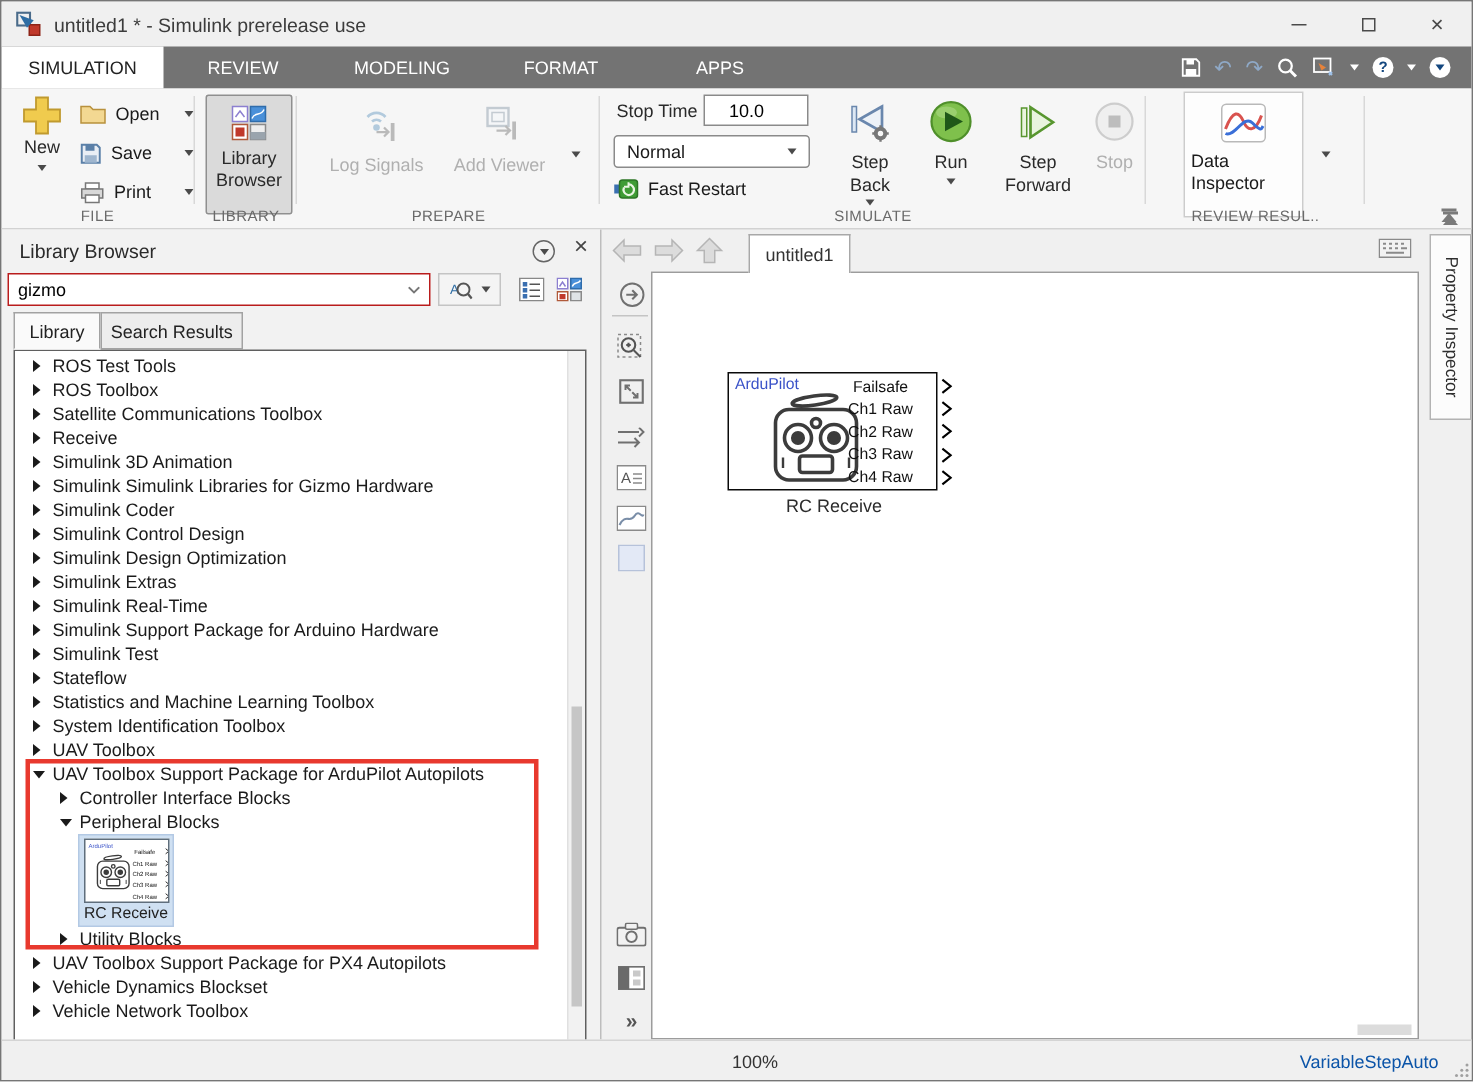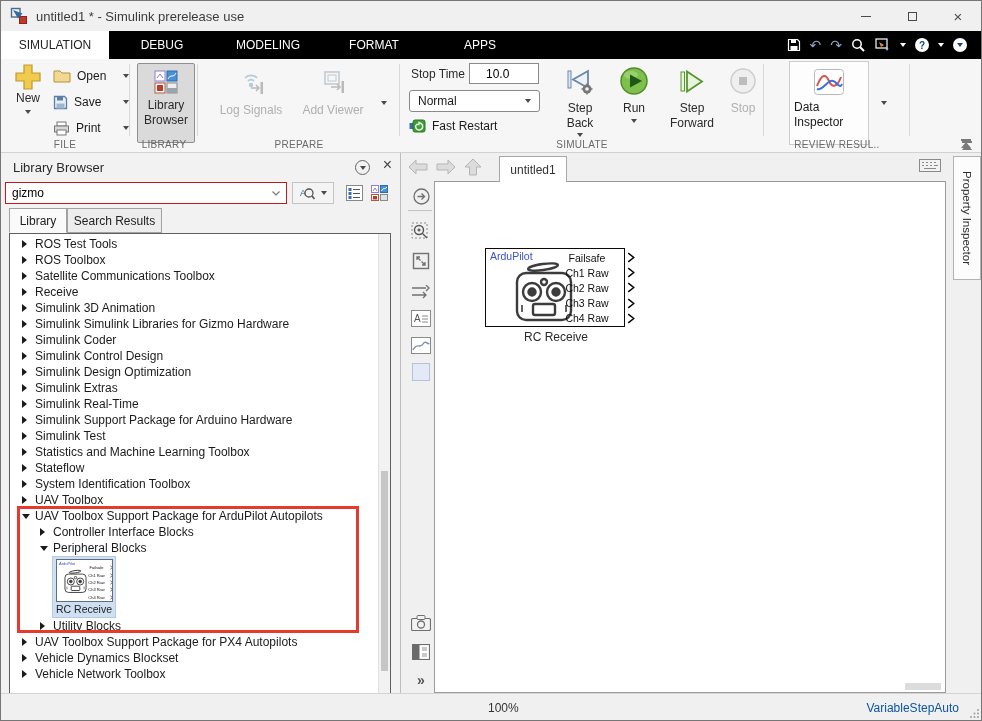--- a/index.html
+++ b/index.html
@@ -10,21 +10,21 @@
 .titlebar { position:absolute; top:0; left:0; right:0; height:30px; background:#f0f0f0; display:flex; align-items:center; }
 .app-icon { width:18px; height:18px; margin:0 8px 0 9px; }
 .title-text { font-size:13px; color:#3c3c3c; }
 .win-controls { position:absolute; right:0; top:0; display:flex; }
 .win-btn { width:46px; height:30px; display:flex; align-items:center; justify-content:center; color:#4a4a4a; }
 .glyph-min { width:10px; height:1px; background:#4a4a4a; }
 .glyph-max { width:9px; height:9px; border:1px solid #4a4a4a; }
 .glyph-close { font-size:15px; line-height:1; color:#4a4a4a; }
 
 
-.ribbon-tabs { position:absolute; top:30px; left:0; right:0; height:28px; background:#000000; display:flex; }
+.ribbon-tabs { position:absolute; top:30px; left:0; right:0; height:28px; background:#737373; display:flex; }
 .ribbon-tab { width:106px; display:flex; align-items:center; justify-content:center; color:#fff; font-size:12px; cursor:default; }
 .ribbon-tab.active { width:108px; background:#fff; color:#222; }
 .quick-access { position:absolute; top:30px; right:14px; height:28px; display:flex; align-items:center; gap:9px; }
 .qa-item { display:flex; align-items:center; justify-content:center; height:20px; }
 .qa-glyph { font-size:14px; color:#8FA9C7; line-height:1; }
 .caret { display:inline-block; width:0; height:0; border-top:4px solid #4a4a4a; border-left:3.5px solid transparent; border-right:3.5px solid transparent; }
 .caret-w { border-top-color:#fff; }
 .disc { width:14px; height:14px; border-radius:50%; background:#fff; display:flex; align-items:center; justify-content:center; font-size:10px; font-weight:bold; color:#13477F; }
 
 
@@ -143,21 +143,21 @@
           <span class="glyph-max"></span>
         </div>
       <div class="win-btn">
           <span class="glyph-close">×</span>
         </div>
     </div>
   </div>
 
   <div class="ribbon-tabs">
     <div class="ribbon-tab active" style="width:108px">SIMULATION</div>
-    <div class="ribbon-tab">DEBUG</div>
+    <div class="ribbon-tab">REVIEW</div>
     <div class="ribbon-tab">MODELING</div>
     <div class="ribbon-tab">FORMAT</div>
     <div class="ribbon-tab">APPS</div>
   </div>
   <div class="quick-access">
     <div class="qa-item">
       <svg width="14" height="14" viewBox="0 0 14 14">
           <path d="M1.5,1.5 h9 l2,2 v9 h-11 z" fill="none" stroke="#fff" stroke-width="1.2"></path>
           <rect x="4" y="1.5" width="5" height="3.5" fill="#fff"></rect>
           <rect x="3.5" y="8" width="7" height="4.5" fill="#fff"></rect>
@@ -483,27 +483,27 @@
             <div class="tree-row">
               <span class="arrow">
                 <span class="tri-r"></span>
               </span>
               <span class="tree-label">Simulink Test</span>
             </div>
             <div class="tree-row">
               <span class="arrow">
                 <span class="tri-r"></span>
               </span>
+              <span class="tree-label">Stateflow</span>
+            </div>
+            <div class="tree-row">
+              <span class="arrow">
+                <span class="tri-r"></span>
+              </span>
               <span class="tree-label">Statistics and Machine Learning Toolbox</span>
-            </div>
-            <div class="tree-row">
-              <span class="arrow">
-                <span class="tri-r"></span>
-              </span>
-              <span class="tree-label">Stateflow</span>
             </div>
             <div class="tree-row">
               <span class="arrow">
                 <span class="tri-r"></span>
               </span>
               <span class="tree-label">System Identification Toolbox</span>
             </div>
             <div class="tree-row">
               <span class="arrow">
                 <span class="tri-r"></span>

